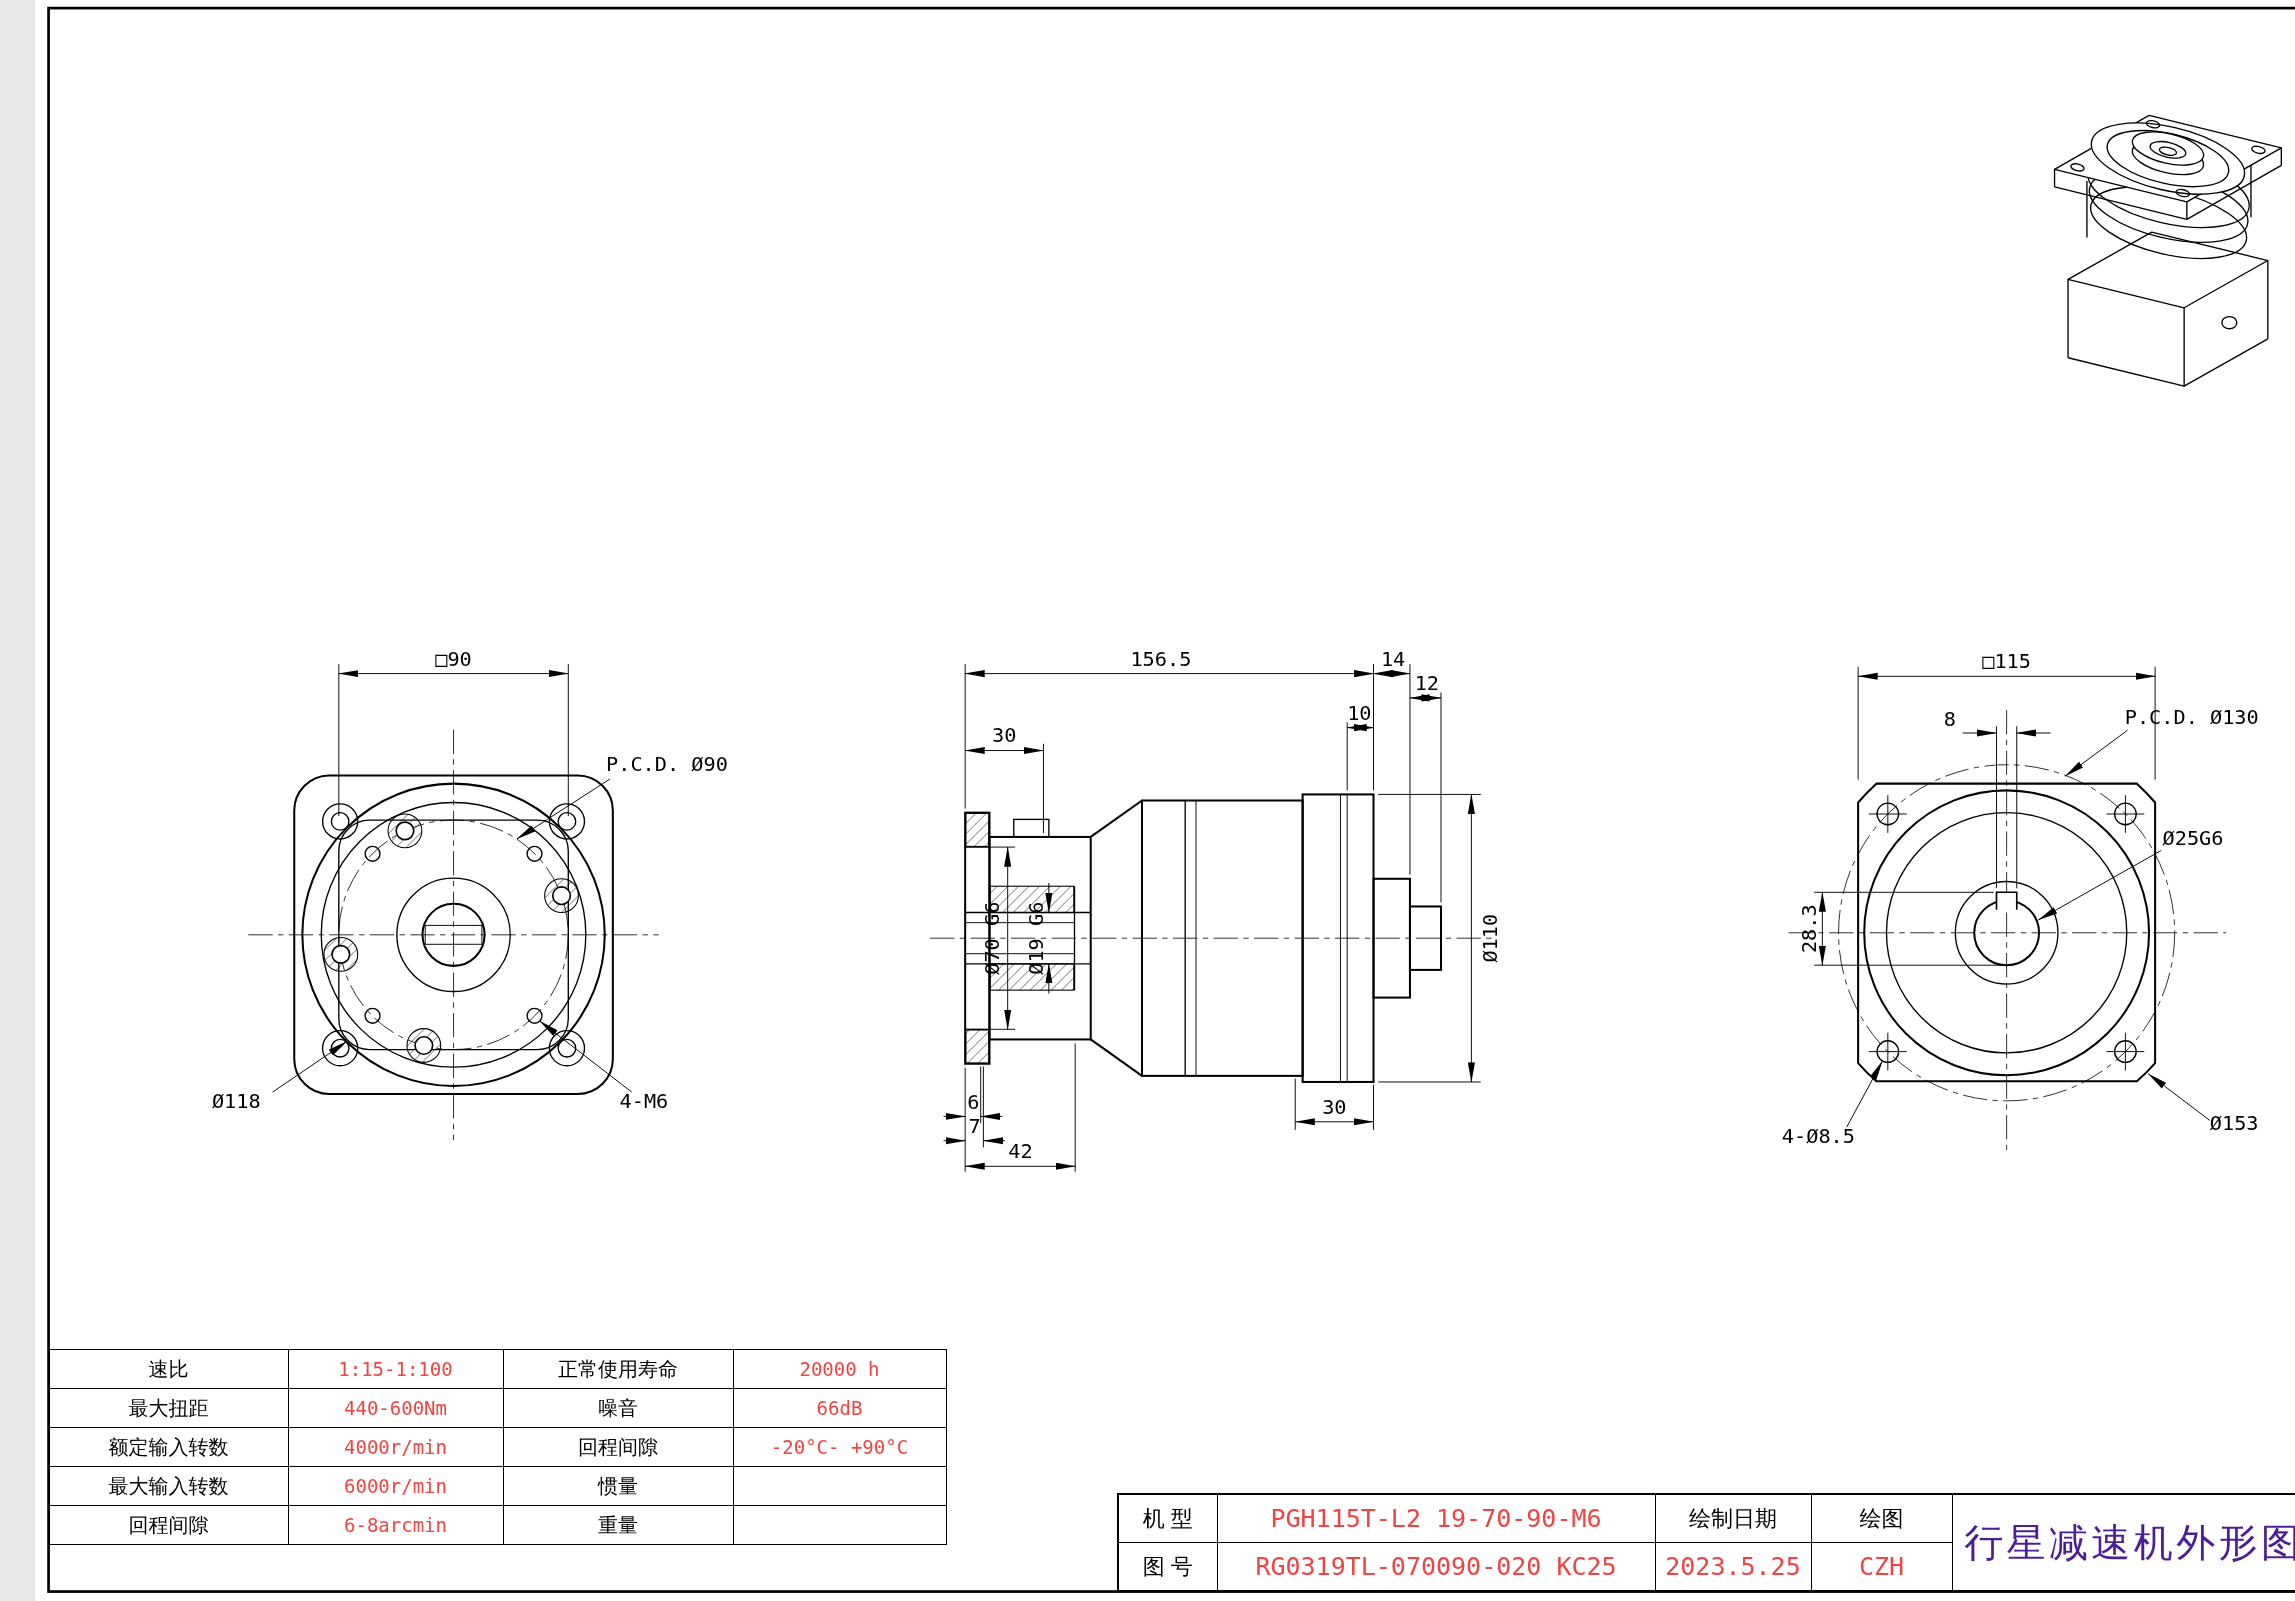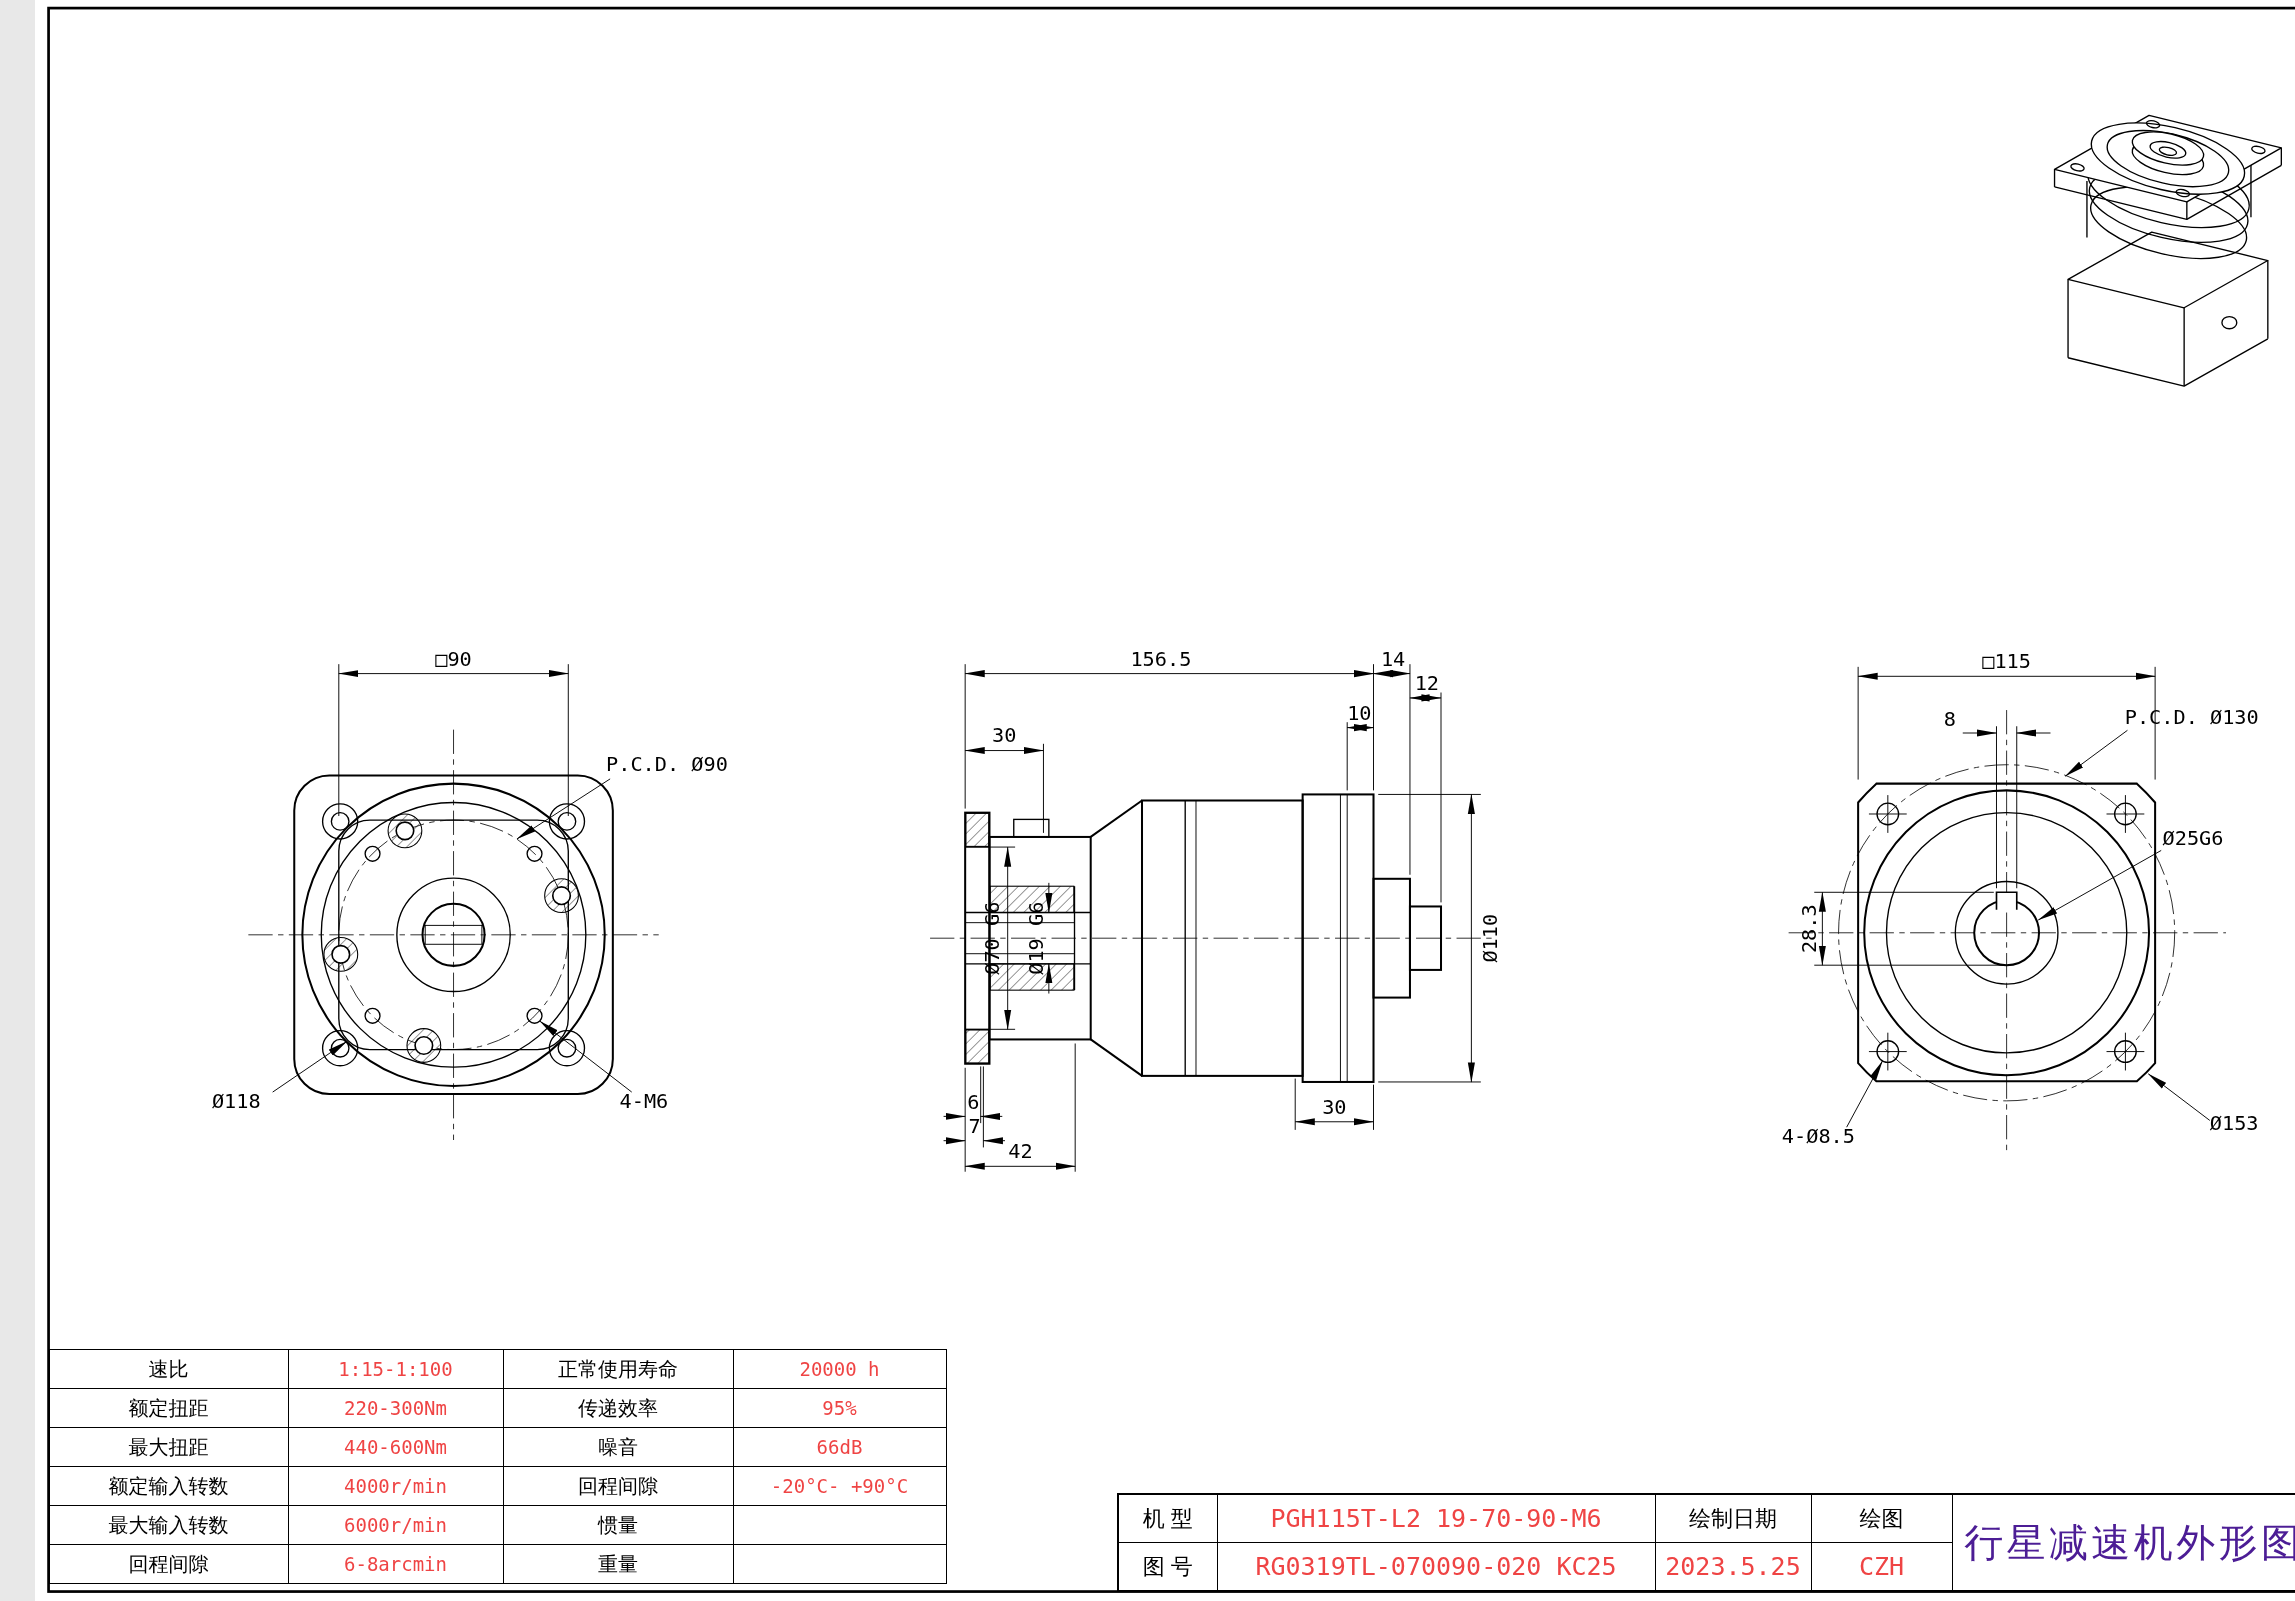--- a/index.html
+++ b/index.html
@@ -250,26 +250,20 @@
         <col style="width:213px">
       </colgroup>
   <tbody>
     <tr>
       <td class="cn">速比</td>
       <td class="val">1:15-1:100</td>
       <td class="cn">正常使用寿命</td>
       <td class="val">20000 h</td>
     </tr>
     <tr>
-      <td class="cn">额定扭距</td>
-      <td class="val">220-300Nm</td>
-      <td class="cn">传递效率</td>
-      <td class="val">95%</td>
-    </tr>
-    <tr>
       <td class="cn">最大扭距</td>
       <td class="val">440-600Nm</td>
       <td class="cn">噪音</td>
       <td class="val">66dB</td>
     </tr>
     <tr>
       <td class="cn">额定输入转数</td>
       <td class="val">4000r/min</td>
       <td class="cn">回程间隙</td>
       <td class="val">-20°C- +90°C</td>

